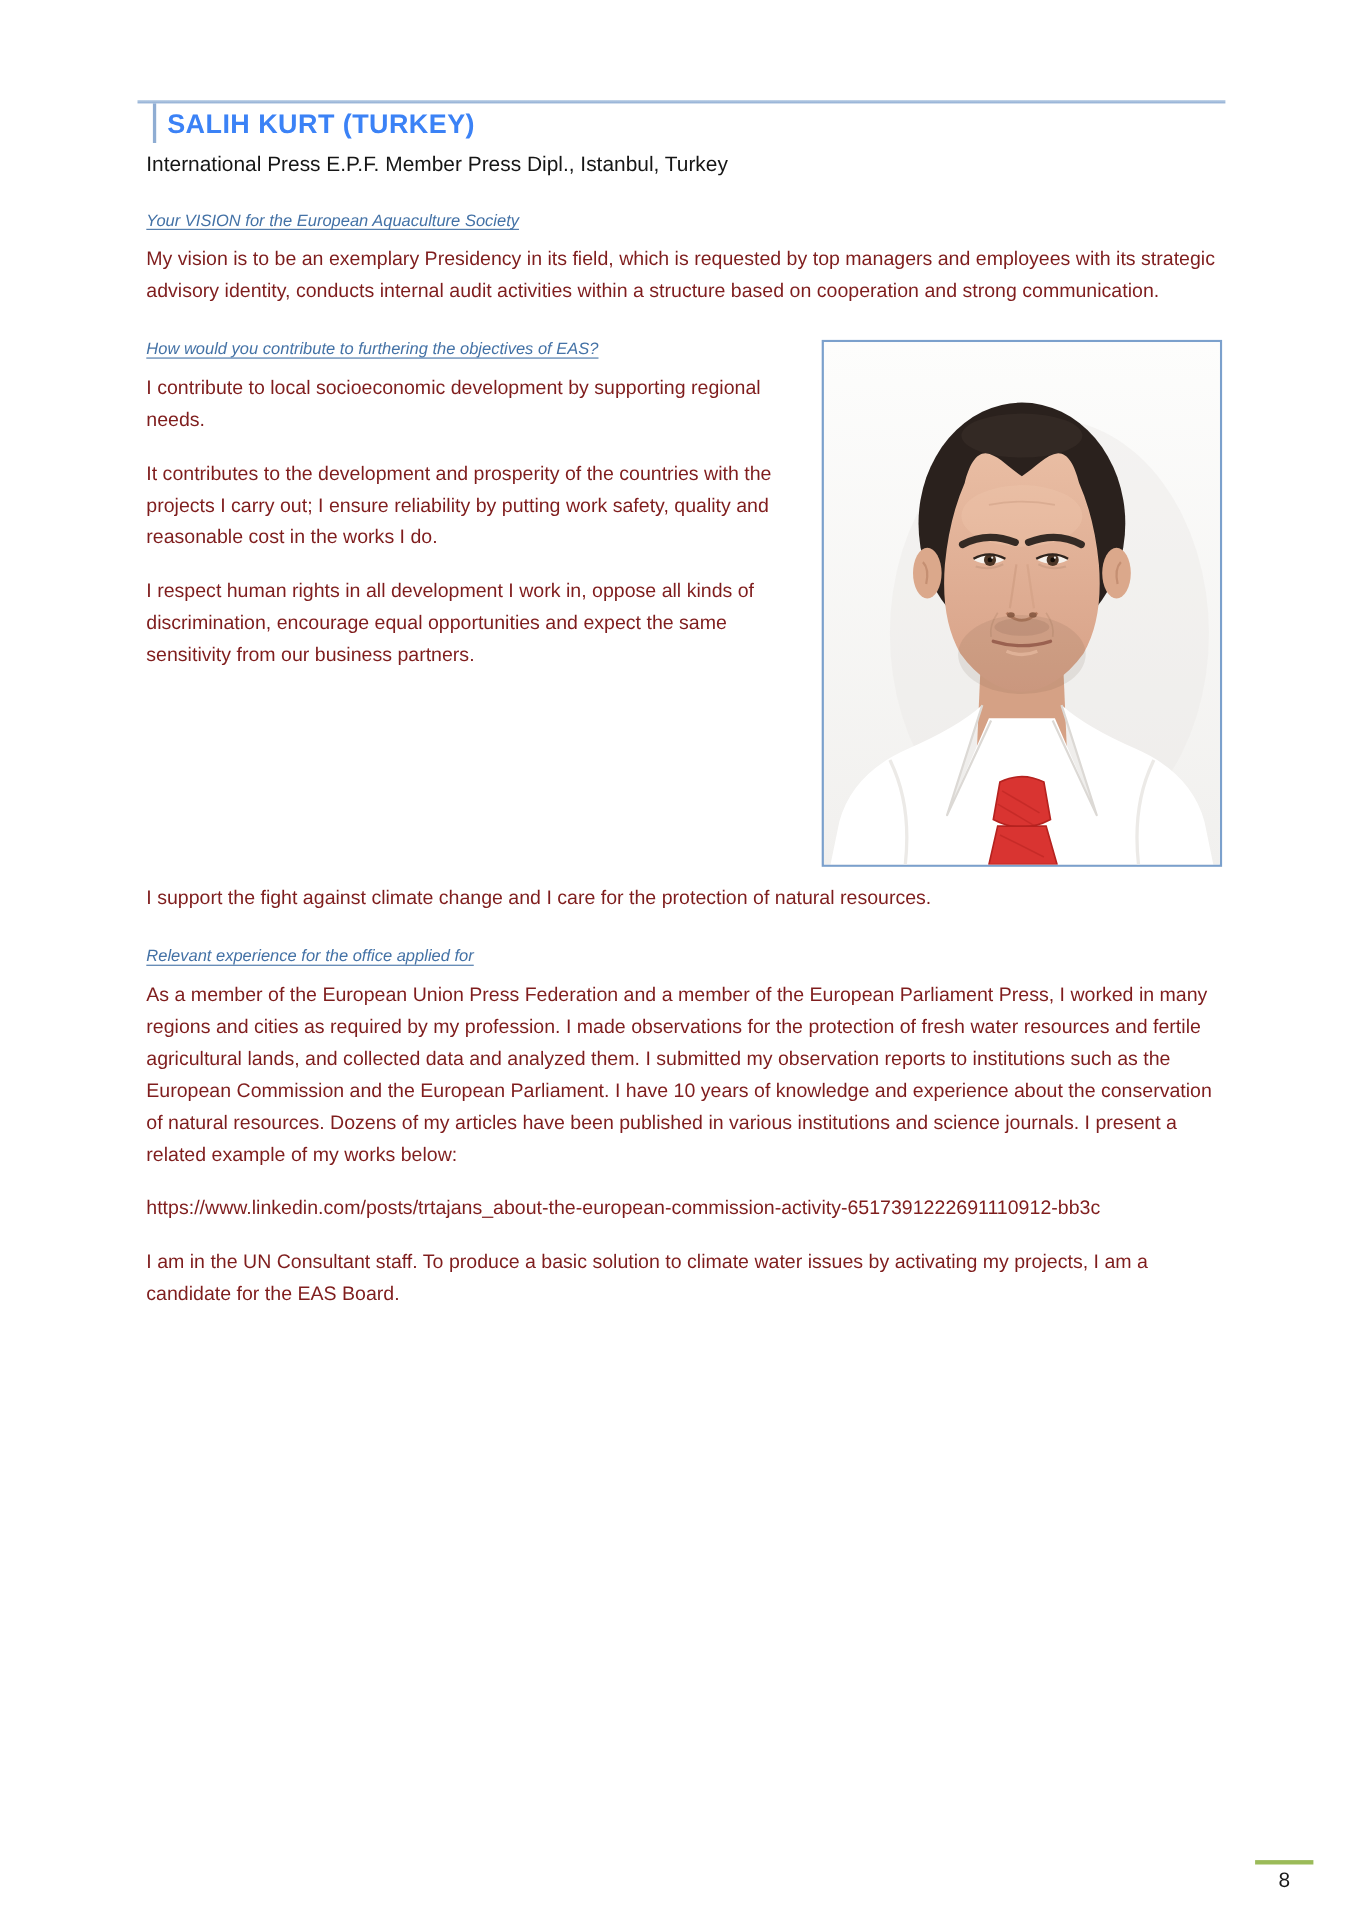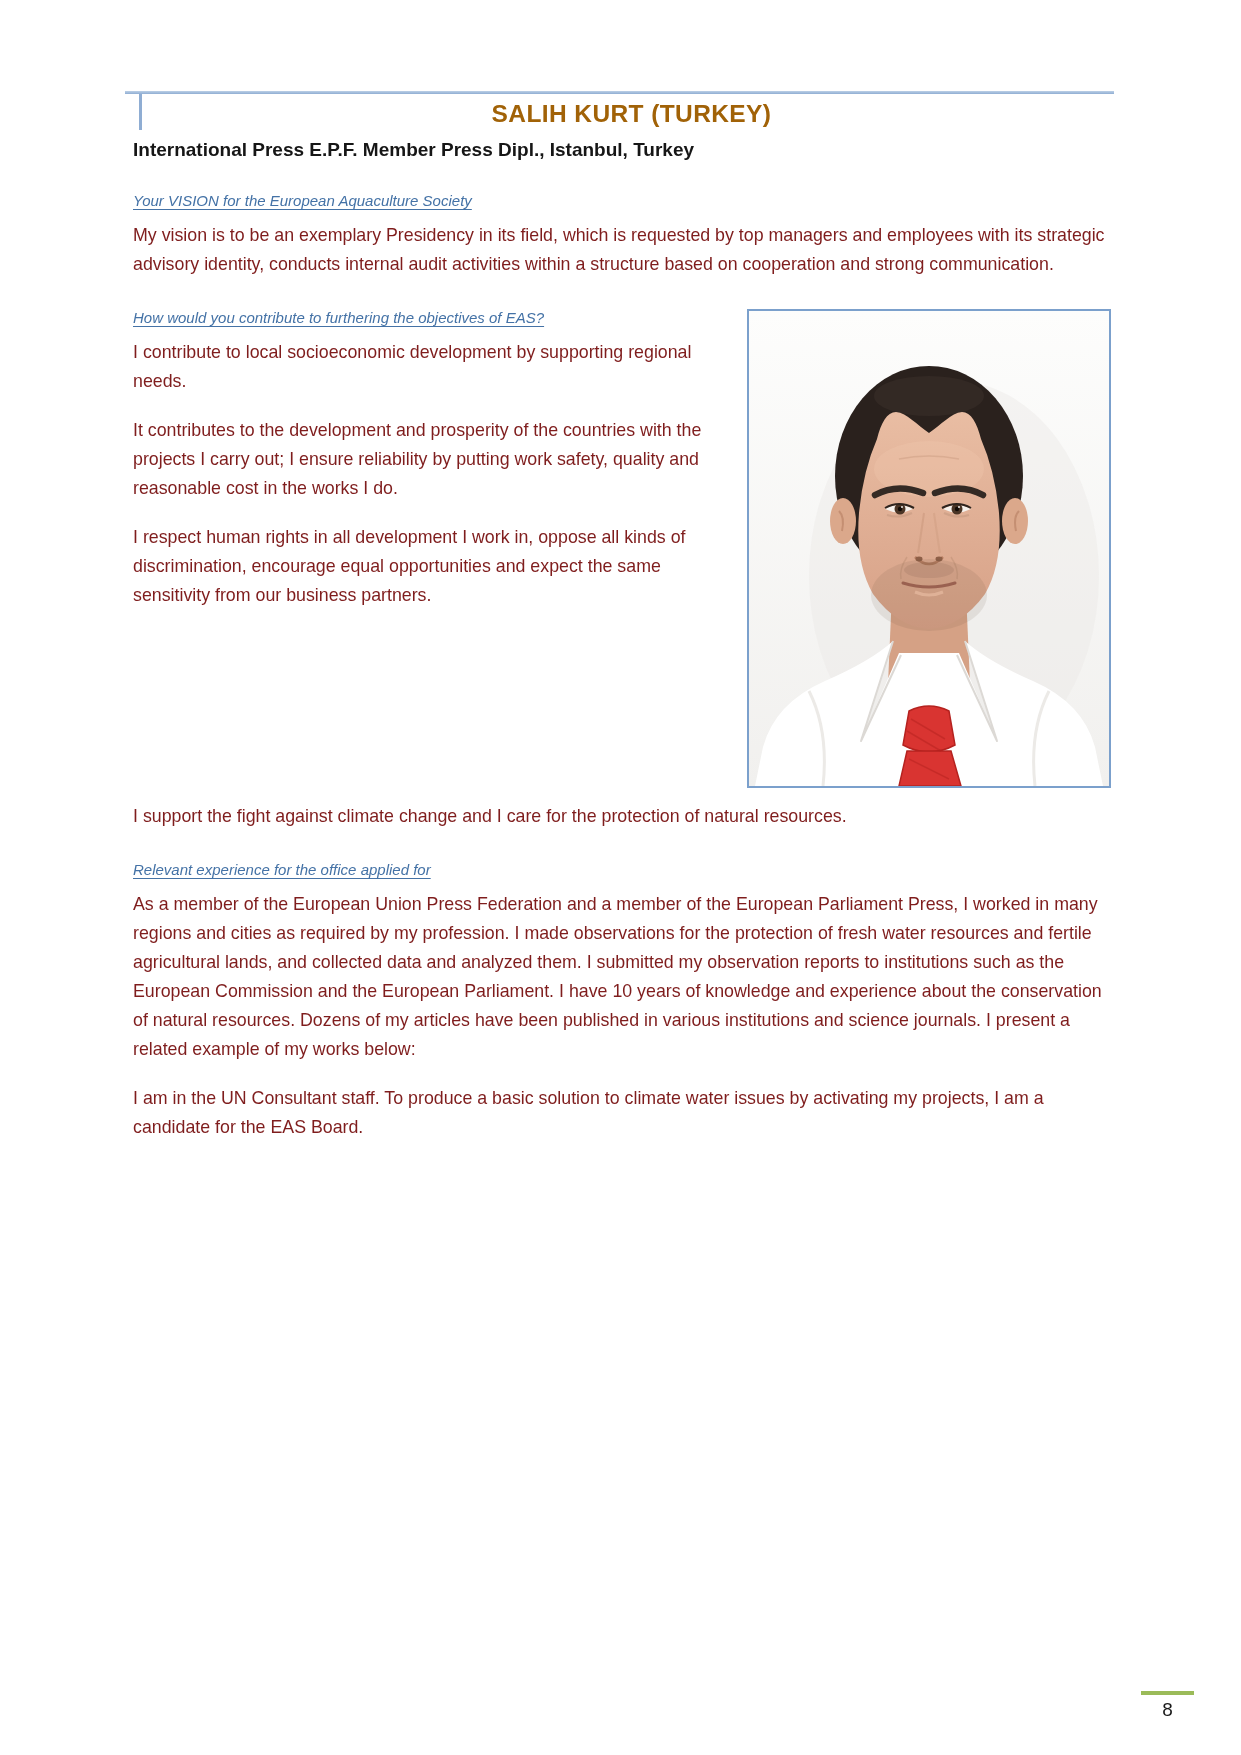--- a/index.html
+++ b/index.html
@@ -15,24 +15,24 @@
   }
   .doc { position: absolute; left: 133px; top: 94px; width: 978px; }
 
   header { margin-bottom: 18px; }
   .title-bar {
     border-left: 3px solid #8fadd3;
     margin-left: 6px; padding: 7px 0 3px 10px;
   }
   h1.candidate-name {
     margin: 0; font-size: 24.5px; line-height: 26px; font-weight: bold;
-    letter-spacing: 0.4px; color: #a16207; text-align: center;
+    letter-spacing: 0.4px; color: #3b82f6;
   }
   p.subtitle {
-    margin: 8px 0 0 0; font-size: 19px; font-weight: bold;
+    margin: 8px 0 0 0; font-size: 19px; font-weight: normal;
     line-height: 24px; color: #161616;
   }
 
   section { margin: 0; }
   h3.sec-heading {
     margin: 24px 0 6px 0; font-size: 15px; font-weight: normal;
     font-style: italic; color: #4472a6;
     text-decoration: underline; text-underline-offset: 3px;
     line-height: 29px;
   }
@@ -158,20 +158,21 @@
     <h3 class="sec-heading">How would you contribute to furthering the objectives of EAS?</h3>
     <p class="body-text">I contribute to local socioeconomic development by supporting regional needs.</p>
     <p class="body-text">It contributes to the development and prosperity of the countries with the projects I carry out; I ensure reliability by putting work safety, quality and reasonable cost in the works I do.</p>
     <p class="body-text">I respect human rights in all development I work in, oppose all kinds of discrimination, encourage equal opportunities and expect the same sensitivity from our business partners.</p>
     <p class="body-text clear-float">I support the fight against climate change and I care for the protection of natural resources.</p>
   </section>
 
   <section>
     <h3 class="sec-heading">Relevant experience for the office applied for</h3>
     <p class="body-text">As a member of the European Union Press Federation and a member of the European Parliament Press, I worked in many regions and cities as required by my profession. I made observations for the protection of fresh water resources and fertile agricultural lands, and collected data and analyzed them. I submitted my observation reports to institutions such as the European Commission and the European Parliament. I have 10 years of knowledge and experience about the conservation of natural resources. Dozens of my articles have been published in various institutions and science journals. I present a related example of my works below:</p>
+    <p class="body-text url-text">https://www.linkedin.com/posts/trtajans_about-the-european-commission-activity-6517391222691110912-bb3c</p>
     <p class="body-text">I am in the UN Consultant staff. To produce a basic solution to climate water issues by activating my projects, I am a candidate for the EAS Board.</p>
   </section>
 
 </div>
 
 <div class="page-footer">
   <div class="footer-rule"></div>
   <div class="page-num">8</div>
 </div>
 

